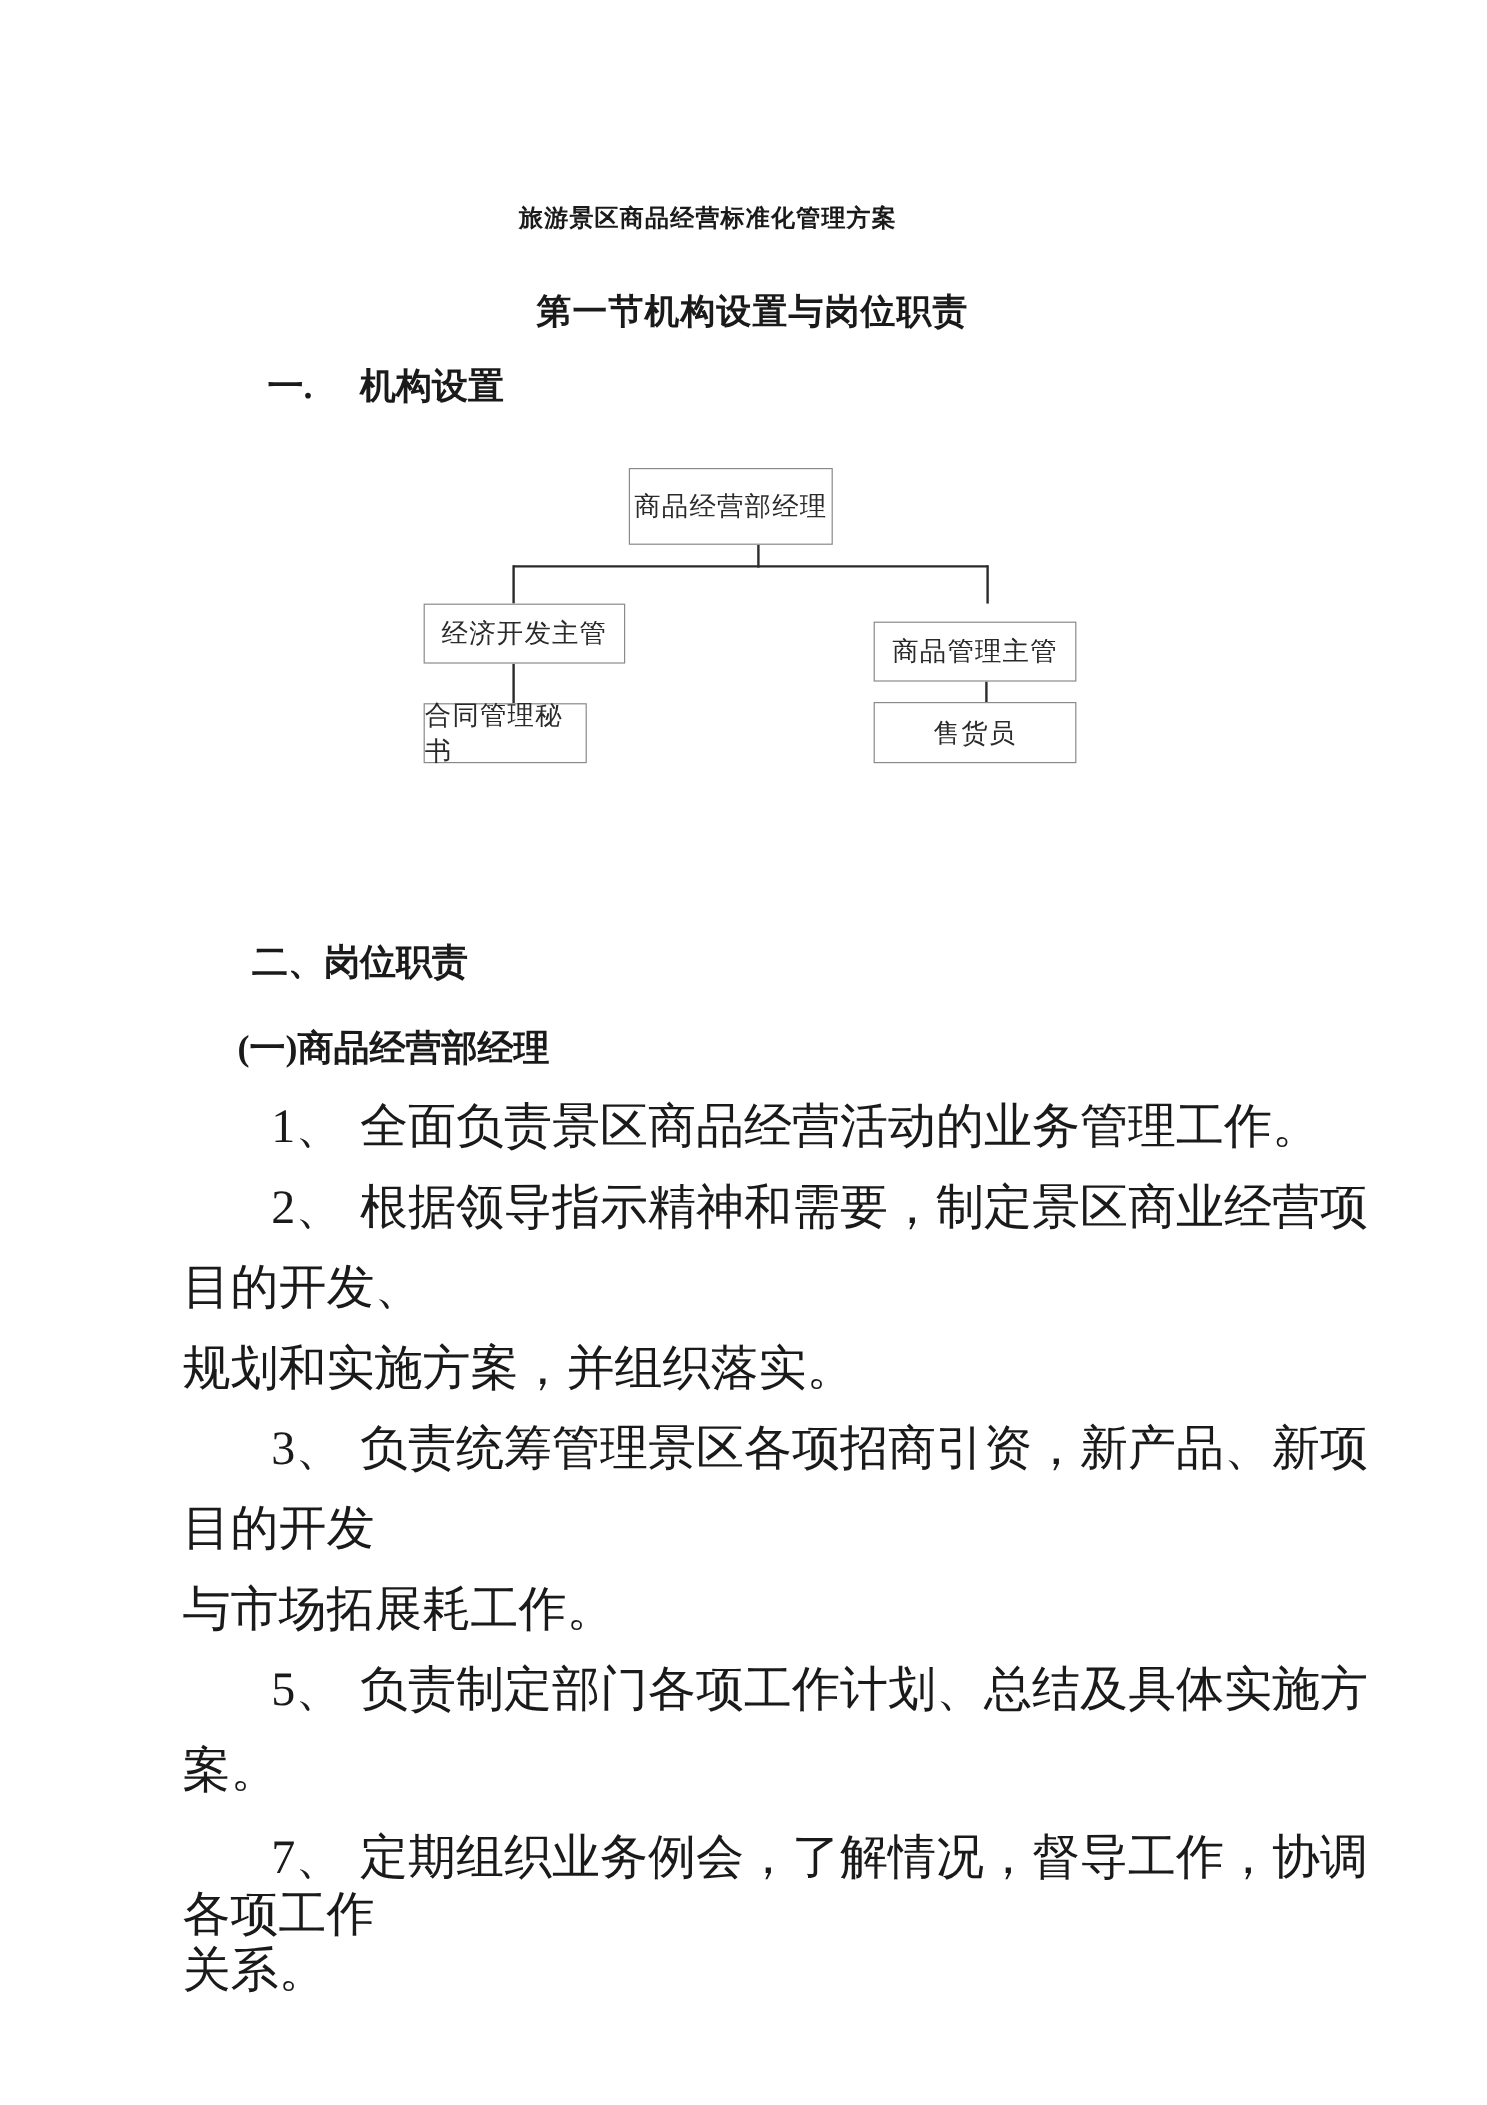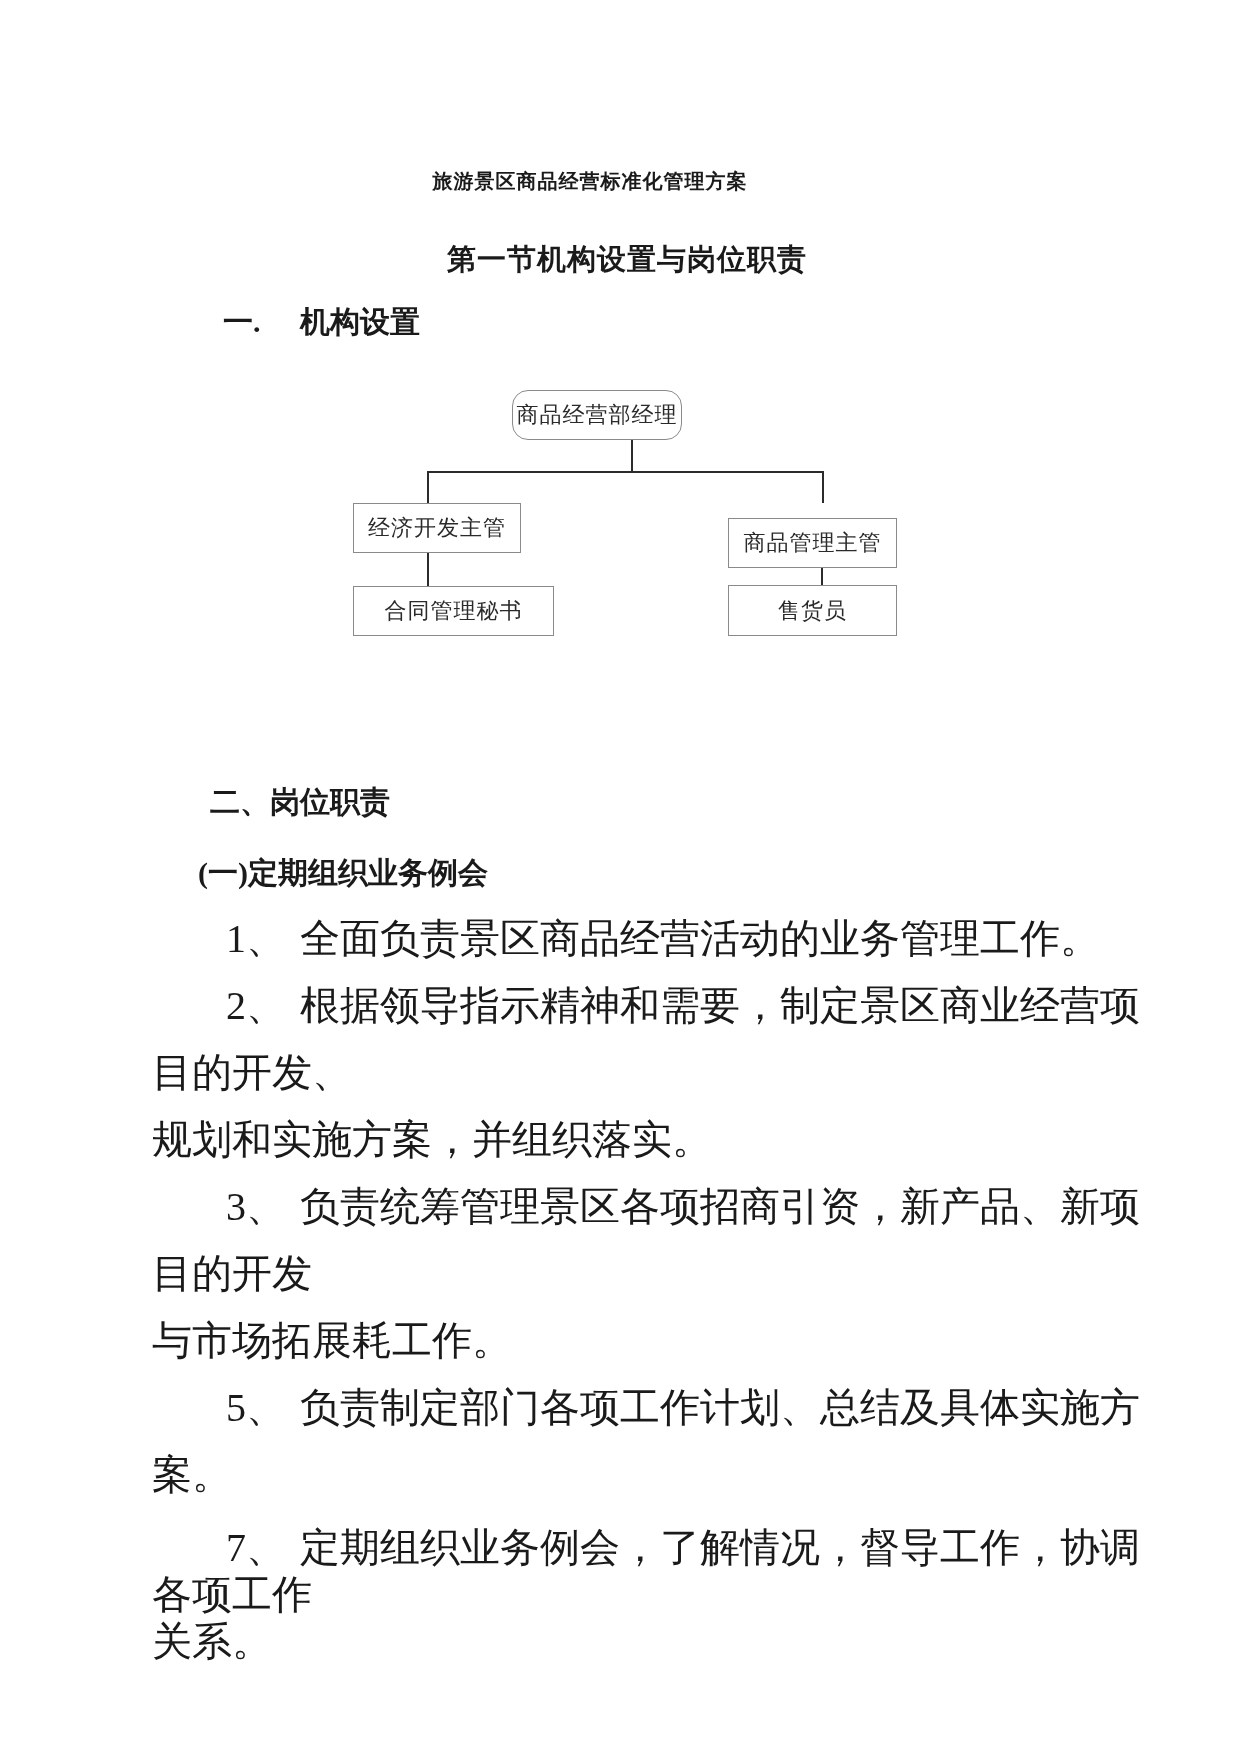--- a/index.html
+++ b/index.html
@@ -36,24 +36,24 @@
   .chart-lines { left: 0; top: 0; width: 1239px; height: 700px; pointer-events: none; }
   .org-box {
     position: absolute;
     border: 1px solid #8a8a8a;
     background: #ffffff;
     display: flex; align-items: center; justify-content: center;
     font-size: 22px; color: #2a2a2a;
     letter-spacing: 1px;
     box-sizing: border-box;
   }
-  .box-manager  { left: 512px; top: 390px; width: 170px; height: 50px; border-radius: 16px; }
+  .box-manager  { left: 524px; top: 390px; width: 170px; height: 64px; }
   .box-econ     { left: 353px; top: 503px; width: 168px; height: 50px; }
   .box-goods    { left: 728px; top: 518px; width: 169px; height: 50px; }
-  .box-contract { left: 353px; top: 586px; width: 201px; height: 50px; }
+  .box-contract { left: 353px; top: 586px; width: 136px; height: 50px; }
   .box-sales    { left: 728px; top: 585px; width: 169px; height: 51px; }
 
   
   .items {
     left: 152px; top: 905px; width: 1010px;
     font-size: 40px; line-height: 67px;
     letter-spacing: 0px;
   }
   .items p { margin: 0; text-indent: 74px; }
   .items .num { display: inline-block; width: 74px; text-indent: 0; }
@@ -93,21 +93,21 @@
   <span>合同管理秘书</span>
 </div>
 <div class="org-box box-sales">
   <span>售货员</span>
 </div>
 
 <div class="abs sec-two">
   <span class="sec-num2">二、</span><span>岗位职责</span>
 </div>
 
-<div class="abs subsec">(一)定期组织业务例会</div>
+<div class="abs subsec">(一)商品经营部经理</div>
 
 <div class="abs items">
   <p>
     <span class="num">1、</span><span>全面负责景区商品经营活动的业务管理工作。</span>
   </p>
   <p>
     <span class="num">2、</span><span>根据领导指示精神和需要，制定景区商业经营项目的开发、</span>
     <span class="cont">规划和实施方案，并组织落实。</span>
   </p>
   <p>

